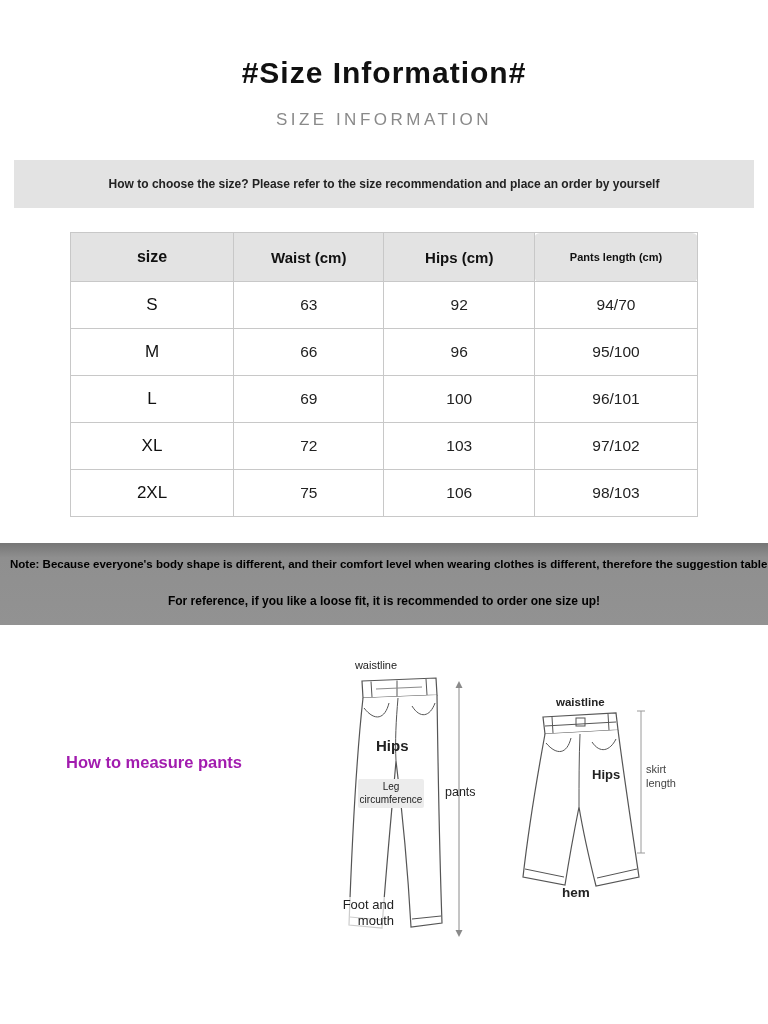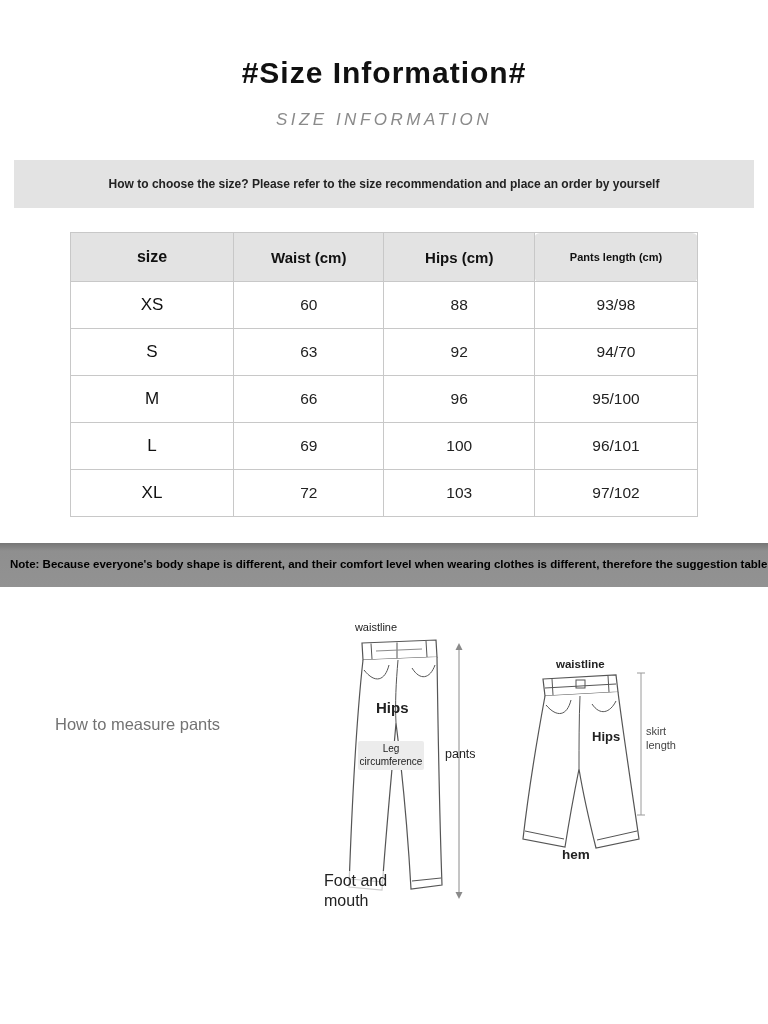--- a/index.html
+++ b/index.html
@@ -1,20 +1,20 @@
 <!DOCTYPE html>
 <html><head>
 <meta charset="utf-8">
 <style>
   * { margin: 0; padding: 0; box-sizing: border-box; }
   html, body { width: 768px; background: #fff; font-family: "Liberation Sans", sans-serif; color: #111; }
   body { height: 1024px; overflow: hidden; }
 
   .page-title { text-align: center; margin-top: 56px; font-size: 30px; font-weight: bold; letter-spacing: 1px; }
-  .page-subtitle { text-align: center; margin-top: 20px; font-size: 17px; letter-spacing: 3.5px; color: #8a8a8a; font-style: italic; }
+  .page-subtitle { text-align: center; margin-top: 20px; font-size: 17px; letter-spacing: 3.5px; color: #8a8a8a; }
 
   .choose-banner {
     margin: 30px 14px 12px 14px; background: #e3e3e3; height: 48px;
     display: flex; align-items: center; justify-content: center;
     font-size: 12px; font-weight: bold; color: #222; text-align: center;
   }
 
   table.size-table {
     width: 628px; margin: 24px auto 0 auto; border-collapse: collapse;
     border: 1px solid #c8c8c8; table-layout: fixed;
@@ -32,32 +32,32 @@
 
   .note-banner {
     margin-top: 26px; width: 768px; padding: 15px 10px 17px 10px;
     background: linear-gradient(180deg, #767676 0%, #8f8f8f 18%, #929292 100%);
     text-align: center;
   }
   .note-line1 { font-size: 11.5px; font-weight: bold; color: #000; white-space: nowrap; }
   .note-line2 { font-size: 12px; font-weight: bold; color: #000; margin-top: 24px; }
 
   .measure-section { position: relative; margin-top: 32px; height: 313px; width: 768px; }
-  .measure-heading { position: absolute; left: 55px; top: 96px; font-size: 16.5px; font-weight: 400; color: #737373; }
+  .measure-heading { position: absolute; left: 66px; top: 96px; font-size: 16.5px; font-weight: 700; color: #a21caf; }
   .measure-subheading { position: absolute; left: 57px; top: 138px; font-size: 16px; letter-spacing: 2.5px; color: #555; }
 
   .diagram { position: absolute; }
   .diagram svg { display: block; }
   .dg-label { position: absolute; color: #222; line-height: 1.25; }
   .lbl-waistline-l { left: 336px; top: 2px; width: 80px; text-align: center; font-size: 11px; }
   .lbl-hips-l { left: 376px; top: 80px; font-size: 15px; font-weight: bold; }
   .lbl-legcirc { left: 358px; top: 122px; width: 66px; text-align: center; font-size: 10px;
                  background: #ececec; border-radius: 2px; padding: 2px 1px; }
   .lbl-pants { left: 445px; top: 128px; font-size: 12.5px; }
-  .lbl-foot { left: 324px; top: 252px; width: 70px; text-align: left; font-size: 16px; background: rgba(255,255,255,.7); }
+  .lbl-foot { left: 324px; top: 240px; width: 70px; text-align: right; font-size: 13px; background: rgba(255,255,255,.7); }
   .lbl-waistline-r { left: 556px; top: 38px; font-size: 11.5px; font-weight: bold; }
   .lbl-hips-r { left: 592px; top: 110px; font-size: 13px; font-weight: bold; }
   .lbl-skirtlen { left: 646px; top: 106px; width: 48px; font-size: 11px; color: #444; }
   .lbl-hem { left: 562px; top: 206px; font-size: 13.5px; font-weight: bold; margin-top: 22px; }
 </style>
 </head>
 <body>
 
 <div class="page-title">#Size Information#</div>
 <div class="page-subtitle">SIZE INFORMATION</div>
@@ -70,26 +70,20 @@
   <thead>
     <tr>
       <th class="col-size">size</th>
       <th class="col-waist">Waist (cm)</th>
       <th class="col-hips">Hips (cm)</th>
       <th class="col-length">Pants length (cm)</th>
     </tr>
   </thead>
   <tbody>
     <tr>
-      <td class="cell-size">XS</td>
-      <td class="cell-num">60</td>
-      <td class="cell-num">88</td>
-      <td class="cell-num">93/98</td>
-    </tr>
-    <tr>
       <td class="cell-size">S</td>
       <td class="cell-num">63</td>
       <td class="cell-num">92</td>
       <td class="cell-num">94/70</td>
     </tr>
     <tr>
       <td class="cell-size">M</td>
       <td class="cell-num">66</td>
       <td class="cell-num">96</td>
       <td class="cell-num">95/100</td>
@@ -99,25 +93,32 @@
       <td class="cell-num">69</td>
       <td class="cell-num">100</td>
       <td class="cell-num">96/101</td>
     </tr>
     <tr>
       <td class="cell-size">XL</td>
       <td class="cell-num">72</td>
       <td class="cell-num">103</td>
       <td class="cell-num">97/102</td>
     </tr>
+    <tr>
+      <td class="cell-size">2XL</td>
+      <td class="cell-num">75</td>
+      <td class="cell-num">106</td>
+      <td class="cell-num">98/103</td>
+    </tr>
   </tbody>
 </table>
 
 <div class="note-banner">
   <div class="note-line1">Note: Because everyone's body shape is different, and their comfort level when wearing clothes is different, therefore the suggestion table is only</div>
+  <div class="note-line2">For reference, if you like a loose fit, it is recommended to order one size up!</div>
 </div>
 
 <div class="measure-section">
 
   <div class="measure-heading">How to measure pants</div>
 
   <div class="diagram" style="left:326px; top:12px;">
     <svg width="140" height="280" viewBox="0 0 140 280">
 
       <line x1="133" y1="14" x2="133" y2="266" stroke="#8a8a8a" stroke-width="1"></line>

